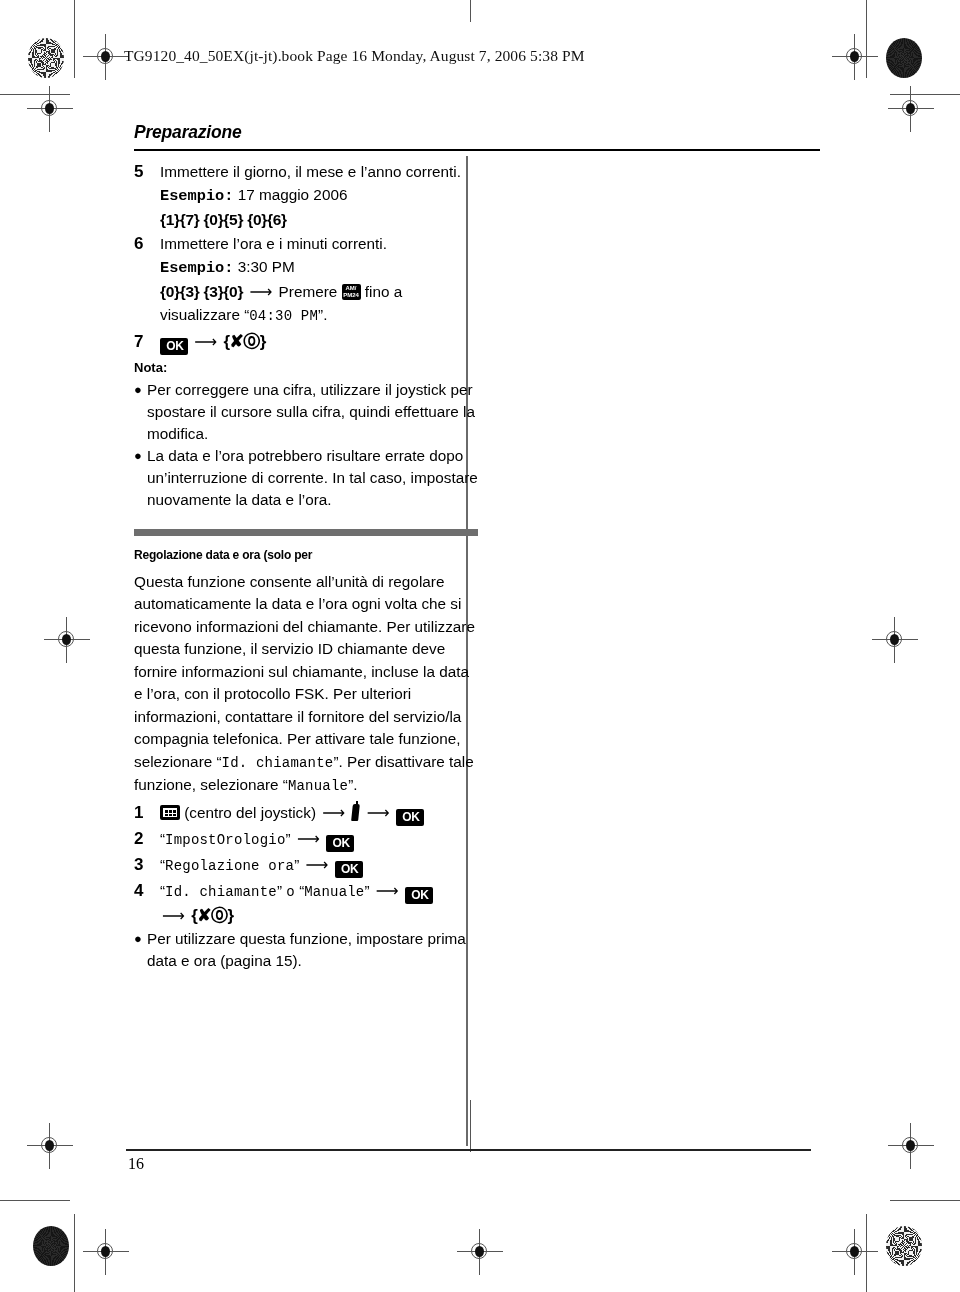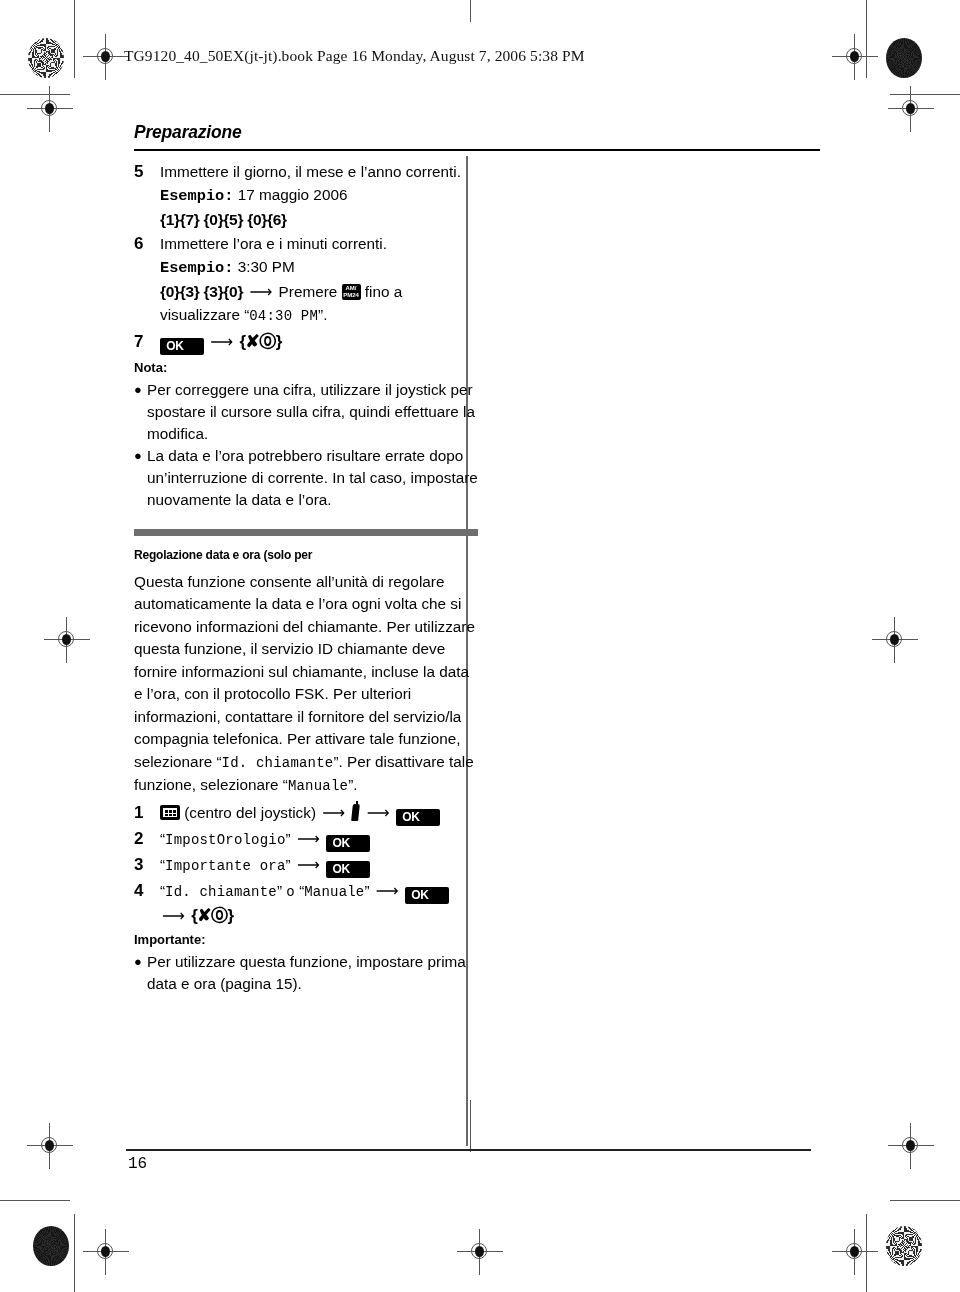--- a/index.html
+++ b/index.html
@@ -144,21 +144,21 @@
     vertical-align: -3px;
     background: #000;
     color: #fff;
     border-radius: 2px;
     text-align: center;
     font-family: "Liberation Sans", sans-serif;
     line-height: 1;
   }
   .ico-ok {
     min-width: 24px;
-    padding: 2px 17px 3px 3px;
+    padding: 2px 1px 3px 3px;
     font-size: 12px;
     font-weight: bold;
     letter-spacing: -0.3px;
   }
   .ico-ampm {
     width: 19px; height: 16px;
     position: relative;
     vertical-align: -3px;
   }
   .ico-ampm .l1, .ico-ampm .l2 {
@@ -267,21 +267,21 @@
     top: 1149px;
     width: 685px;
     height: 1.5px;
     background: #222;
   }
   .page-number {
     position: absolute;
     left: 128px;
     top: 1155px;
     font-size: 16px;
-    font-family: Liberation Mono, monospace;
+    font-family: Liberation Serif, serif;
   }
 </style>
 </head>
 <body>
 
 <div class="rosette" style="left:28px;top:38px;"></div>
 <div class="regmark" style="left:89px;top:40px;">
   <div class="vbar"></div>
     <div class="hbar"></div>
     <div class="ring"></div>
@@ -454,41 +454,40 @@
     <div class="step-body">
       <span>“</span><span class="mono">ImpostOrologio</span><span>”</span>
       <span class="arrow">⟶</span>
       <span class="ico ico-ok">OK</span>
     </div>
   </div>
 
   <div class="step">
     <div class="step-num">3</div>
     <div class="step-body">
-      <span>“</span><span class="mono">Importante ora</span><span>”</span>
+      <span>“</span><span class="mono">Regolazione ora</span><span>”</span>
       <span class="arrow">⟶</span>
       <span class="ico ico-ok">OK</span>
     </div>
   </div>
 
   <div class="step">
     <div class="step-num">4</div>
     <div class="step-body">
       <span>“</span><span class="mono">Id. chiamante</span><span>”</span>
       <span class="mono">o</span>
       <span>“</span><span class="mono">Manuale</span><span>”</span>
       <span class="arrow">⟶</span>
       <span class="ico ico-ok">OK</span>
       <br>
       <span class="arrow">⟶</span>
       <span class="bracket-key">{✘⓪}</span>
     </div>
   </div>
 
-  <div class="note-label">Importante:</div>
   <div class="bullet-item">
     <div class="bullet-dot">●</div>
     <div class="bullet-text">Per utilizzare questa funzione, impostare prima data e ora (pagina 15).</div>
   </div>
 
 </div>
 
 <div class="footer-rule"></div>
 <div class="page-number">16</div>
 

